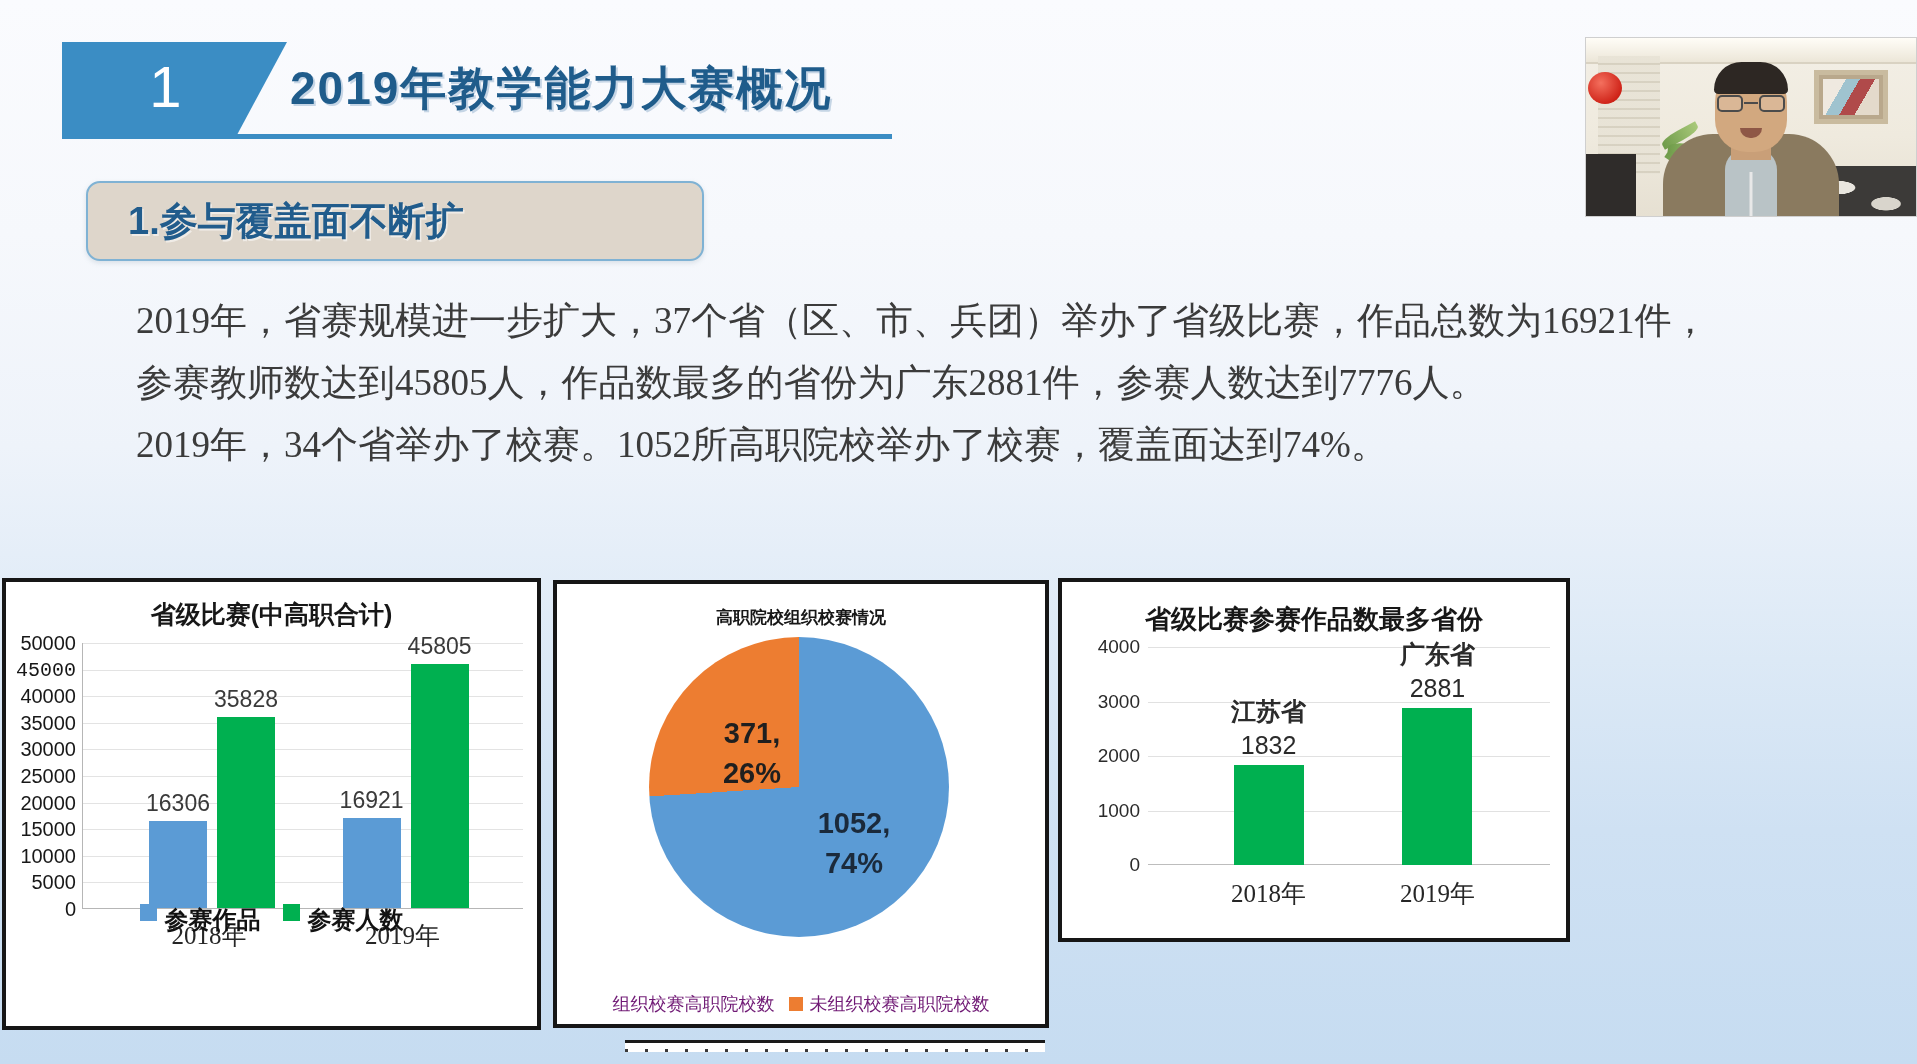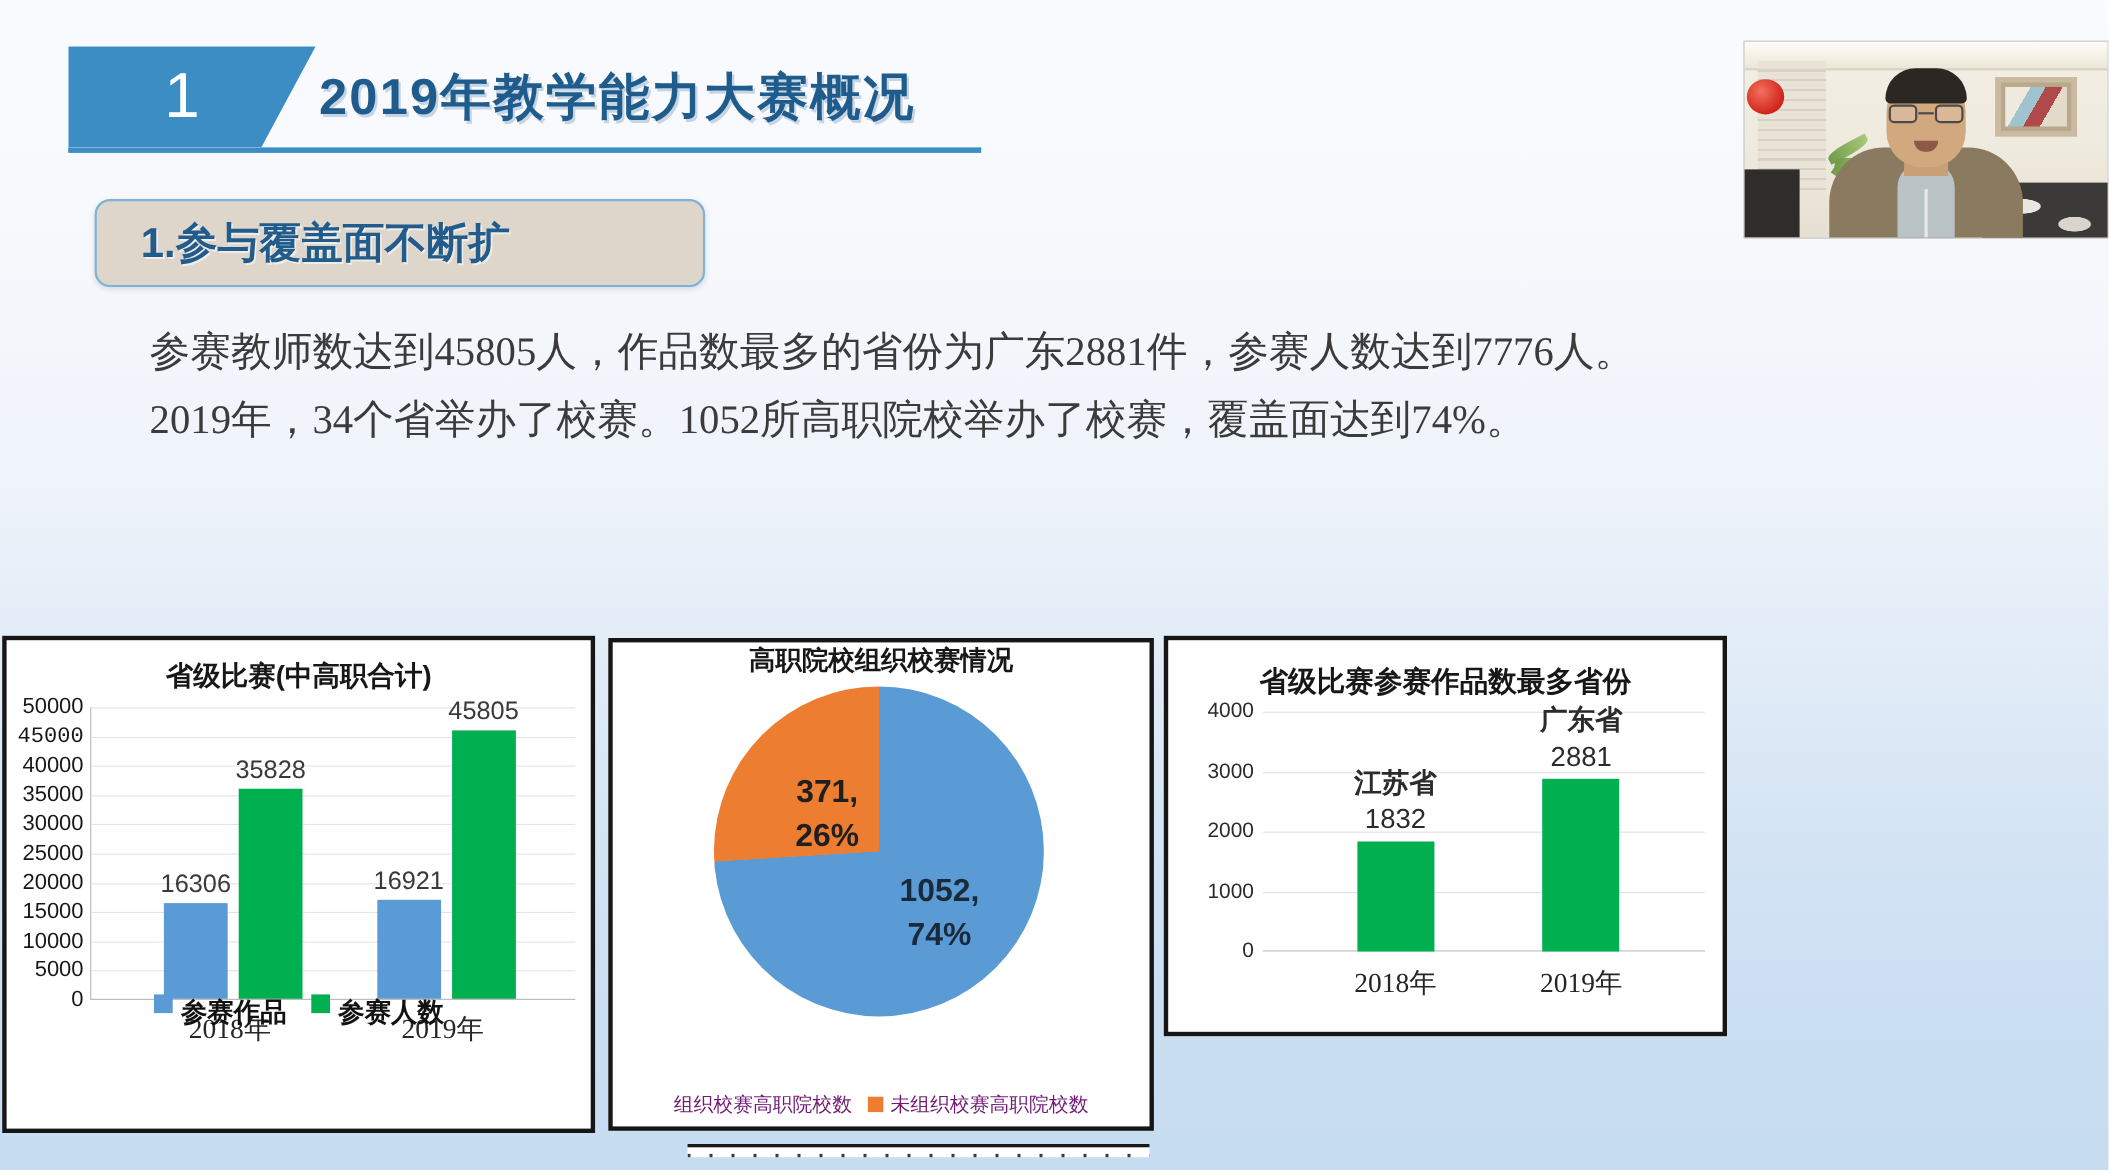--- a/index.html
+++ b/index.html
@@ -73,21 +73,21 @@
     width: 830px;
     height: 5px;
     background: #3b8dc4;
   }
 
   
   #subheading {
     position: absolute;
     left: 86px;
     top: 181px;
-    width: 555px;
+    width: 618px;
     height: 80px;
     background: #ded6cb;
     border: 2px solid #7fb2d4;
     border-radius: 14px;
     display: flex;
     align-items: center;
     padding-left: 40px;
     box-shadow: 0 2px 5px rgba(120,140,160,.22);
   }
   #subheading .sub-text {
@@ -206,21 +206,21 @@
     display: flex;
     justify-content: center;
     align-items: center;
     gap: 22px;
   }
   .c1-legend .li { display: flex; align-items: flex-start; gap: 8px; }
   .c1-legend .sw { width: 17px; height: 17px; display: inline-block; }
   .c1-legend .tx { font-size: 24px; font-weight: bold; color: #121212; }
 
   
-  #chart-card-2 .chart-title { font-size: 24px; }
+  #chart-card-2 .chart-title { font-size: 17px; margin-top: 22px; }
   .c2-pie-wrap {
     position: relative;
     width: 100%;
     height: 318px;
     margin-top: 6px;
   }
   .c2-pie {
     position: absolute;
     left: 92px;
     top: 2px;
@@ -462,20 +462,21 @@
     </div>
     <div class="header-title">2019年教学能力大赛概况</div>
     <div class="header-rule"></div>
   </div>
 
   <div id="subheading">
     <div class="sub-text">1.参与覆盖面不断扩</div>
   </div>
 
   <div id="body-copy">
+    <p>2019年，省赛规模进一步扩大，37个省（区、市、兵团）举办了省级比赛，作品总数为16921件，</p>
     <p>参赛教师数达到45805人，作品数最多的省份为广东2881件，参赛人数达到7776人。</p>
     <p>2019年，34个省举办了校赛。1052所高职院校举办了校赛，覆盖面达到74%。</p>
   </div>
 
   <div id="charts">
 
     <div class="chart-card" id="chart-card-1">
       <div class="chart-title">省级比赛(中高职合计)</div>
       <div class="c1-plot">
         <div class="c1-yaxis" id="c1-yaxis">

